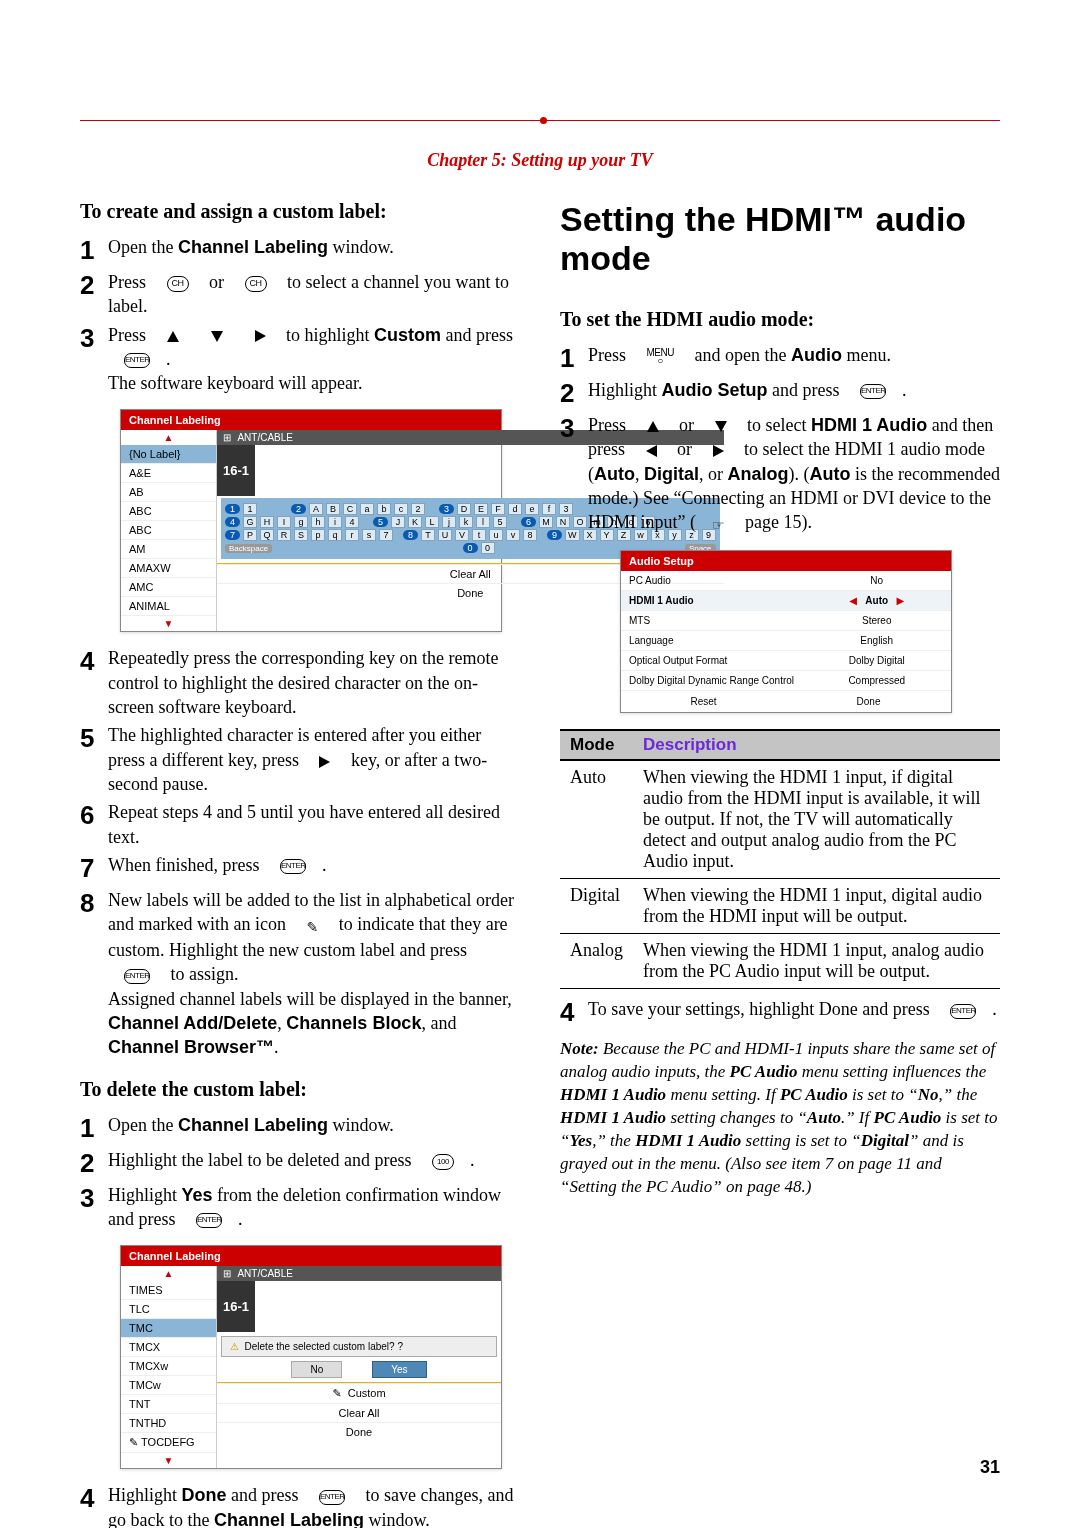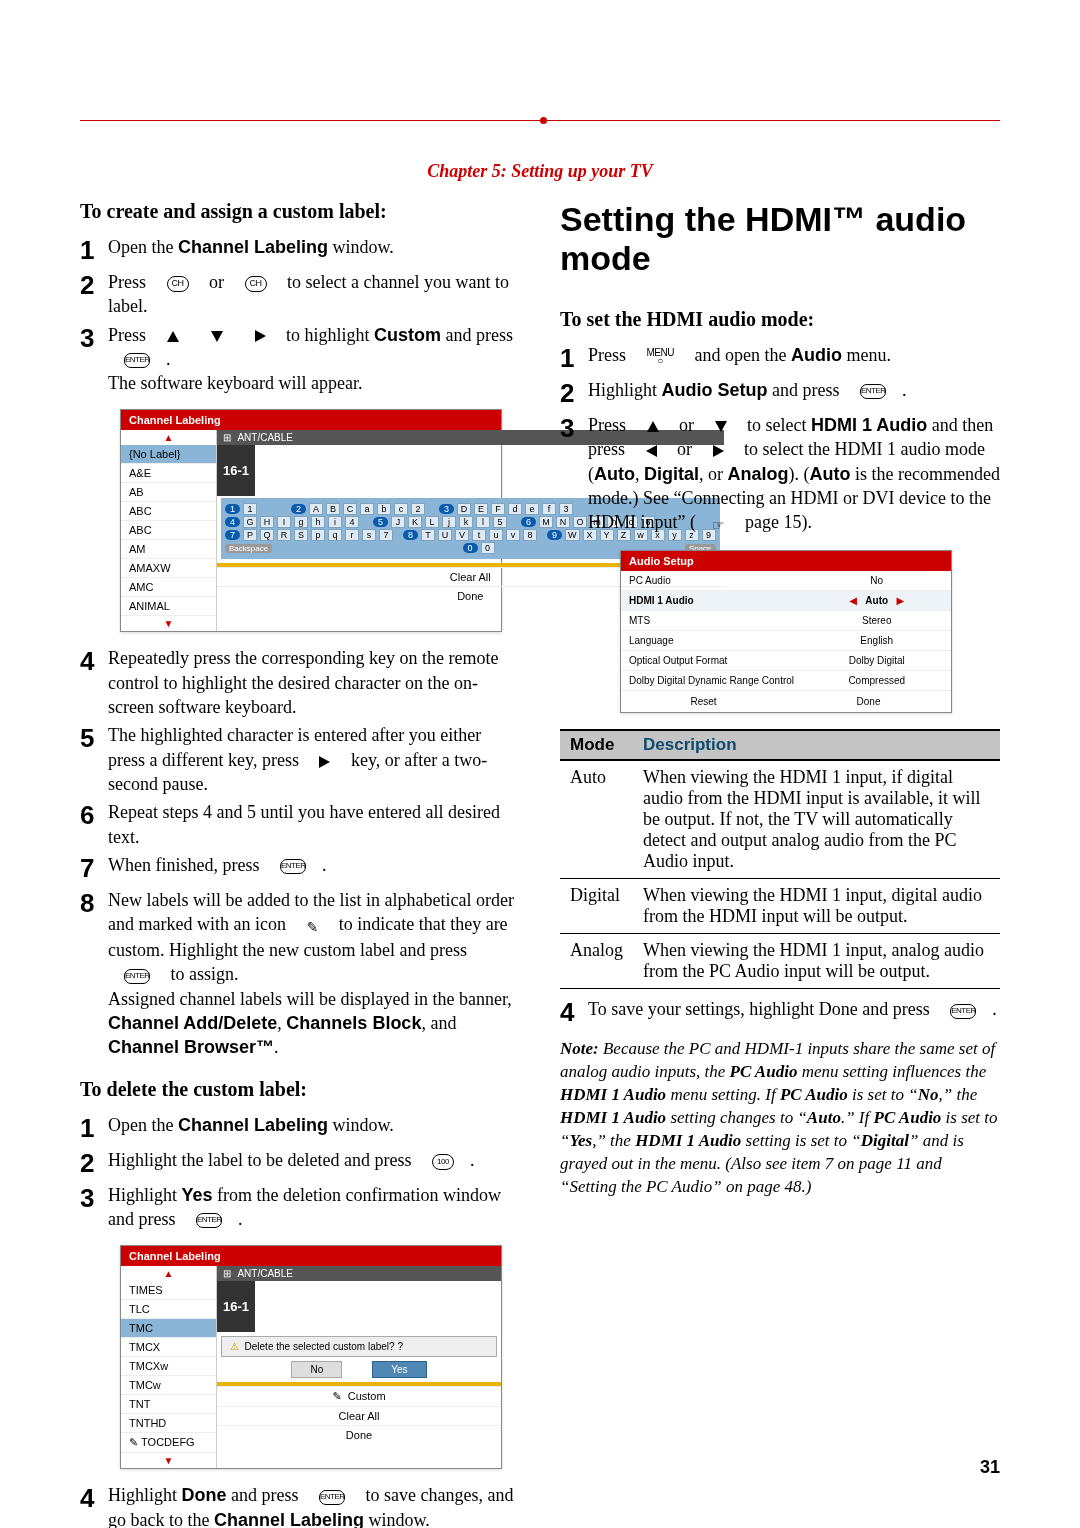--- a/index.html
+++ b/index.html
@@ -1,19 +1,19 @@
 <!DOCTYPE html>
 <html><head>
 <meta charset="utf-8">
 <style>
   html,body{margin:0;padding:0;background:#fff;font-family:"Times New Roman",Times,serif;color:#000}
   .page{width:1080px;height:1528px;margin:0 auto;position:relative;box-sizing:border-box;padding:100px 80px 60px 80px}
   .red-bar{position:absolute;left:80px;right:80px;top:120px;height:1px;background:#c00;}
   .red-dot{position:absolute;width:7px;height:7px;border-radius:50%;background:#c00;top:116.5px;left:540px}
-  .chapter{position:absolute;left:0;right:0;top:161px;text-align:center;font-style:italic;font-weight:bold;color:#c00;font-size:18px}
+  .chapter{position:absolute;left:0;right:0;top:150px;text-align:center;font-style:italic;font-weight:bold;color:#c00;font-size:18px}
   .cols{display:flex;gap:40px;margin-top:100px}
   .col{flex:1;min-width:0}
   .h3{font-weight:bold;font-size:20px;margin:0 0 12px 0}
   .step-list{margin:0;padding:0;list-style:none}
   .step{display:flex;align-items:flex-start;margin:4px 0;font-size:18px;line-height:1.35}
   .step .num{width:28px;flex:none;font:700 26px Arial,Helvetica,sans-serif;color:#000}
   .step .txt{flex:1}
   .bsans{font-family:Arial,Helvetica,sans-serif;font-weight:bold}
   .icon{display:inline-block;vertical-align:middle;margin:0 16px}
   .ring{display:inline-block;width:20px;height:14px;border:1px solid #000;border-radius:9px;font:9px/13px Arial;letter-spacing:-.5px;text-align:center;vertical-align:middle}
@@ -39,21 +39,21 @@
   .plist .row{padding:3px 8px;border-bottom:1px solid #eee;white-space:nowrap;overflow:hidden}
   .plist .sel{background:#8ab5d6}
   .panel .right{flex:1}
   .panel .rhead{background:#555;color:#fff;display:flex;align-items:center;gap:6px;padding:2px 6px;font-size:10px}
   .panel .chnum{background:#333;padding:18px 6px;margin-top:0;font-weight:bold;color:#fff;font-size:13px;display:inline-block}
   .keyb{background:#8ab5d6;padding:4px;font-size:9px;color:#000;margin:2px 4px 4px 4px}
   .keyb .krow{display:flex;gap:3px;margin:1px 0;align-items:center}
   .keyb .pill{background:#0a5ab0;color:#fff;border-radius:7px;padding:0 5px;font-size:9px}
   .keyb .cell{background:#dde9f3;border:1px solid #7fa2bd;min-width:8px;text-align:center;padding:0 2px}
   .keyb .btn{background:#999;color:#fff;border-radius:3px;padding:0 4px;font-size:8px}
-  .panel .bottom{border-top:4px solid #eab308}
+  .panel .bottom{border-top:1px solid #eab308}
   .panel .btnrow{text-align:center;padding:3px 0;border-top:1px solid #eee}
   .diag{position:relative;margin:2px 4px 4px 4px}
   .diag .msg{background:#eee;border:1px solid #aaa;margin:4px 0;padding:4px 8px;font-size:10px}
   .diag .warn{color:#c90}
   .diag .btns{display:flex;justify-content:center;gap:30px;margin:4px 0}
   .diag .db{background:#ddd;border:1px solid #aaa;padding:2px 18px;font-size:10px}
   .diag .db.sel{background:#4f87b5;color:#fff;border-color:#2d5f87}
   
   .panel2{border:1px solid #888;margin:14px 0 14px 60px;font-family:Arial,Helvetica,sans-serif;font-size:11px;box-shadow:0 1px 3px rgba(0,0,0,.15);width:330px}
   .panel2 .titlebar{background:#c00;color:#fff;font-weight:bold;padding:4px 8px}
@@ -62,21 +62,21 @@
   .panel2 td.v{text-align:center;width:45%}
   .panel2 tr.hl td{background:#eef3f8}
   .panel2 tr.hl td.k{font-weight:bold}
   .panel2 .btnpair{display:flex}
   .panel2 .btnpair div{flex:1;text-align:center;padding:5px 0;font-size:10px}
   .tri4{color:#c00;font-size:10px}
   
   table.modes{border-collapse:collapse;width:100%;font-size:18px;margin-top:16px}
   table.modes th{background:#c4c4c4;text-align:left;padding:4px 10px;font:700 17px Arial;border-bottom:2px solid #000;border-top:2px solid #000}
   table.modes td{padding:6px 10px;border-bottom:1px solid #000;vertical-align:top}
-  table.modes th.desc{color:#0c4a6e}
+  table.modes th.desc{color:#6d28d9}
   .note{font-style:italic;font-size:17px;line-height:1.35;margin-top:10px}
   .note .bi{font-weight:bold}
   .pgnum{position:absolute;right:80px;bottom:50px;font:700 18px Arial}
 </style>
 </head>
 <body>
 <div class="page">
   <div class="red-bar"></div>
   <div class="red-dot"></div>
   <div class="chapter">Chapter 5: Setting up your TV</div>

